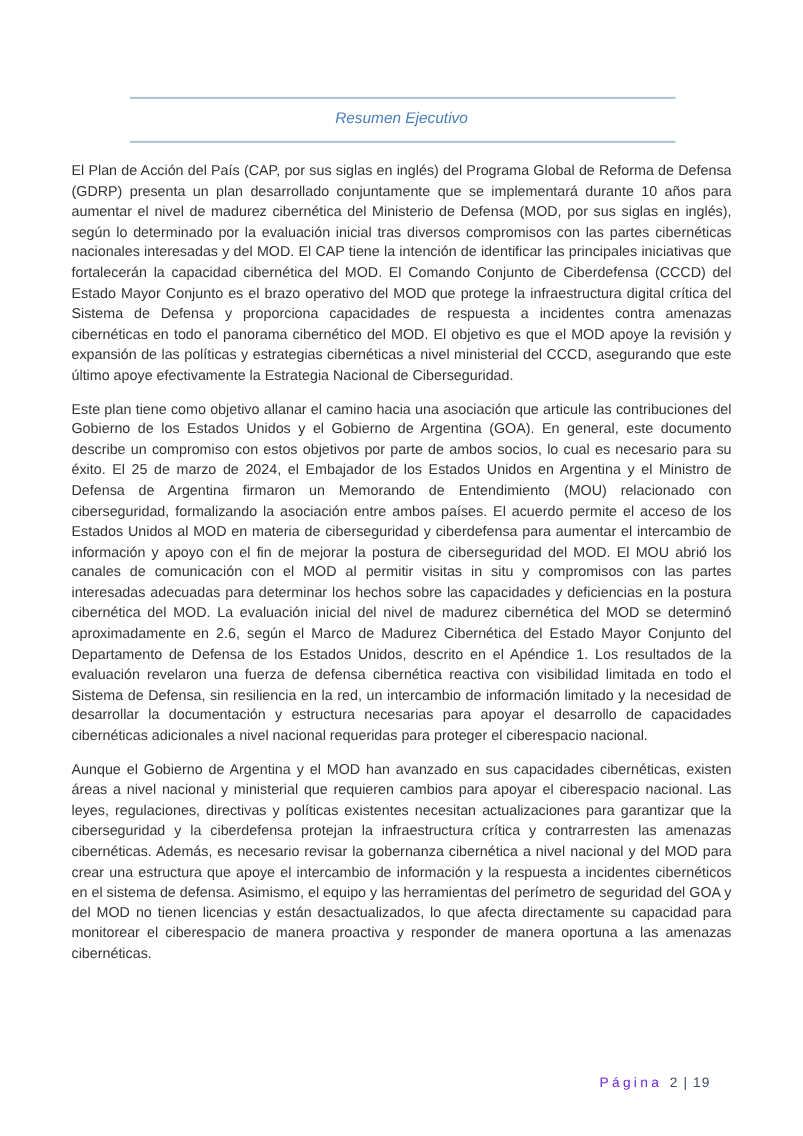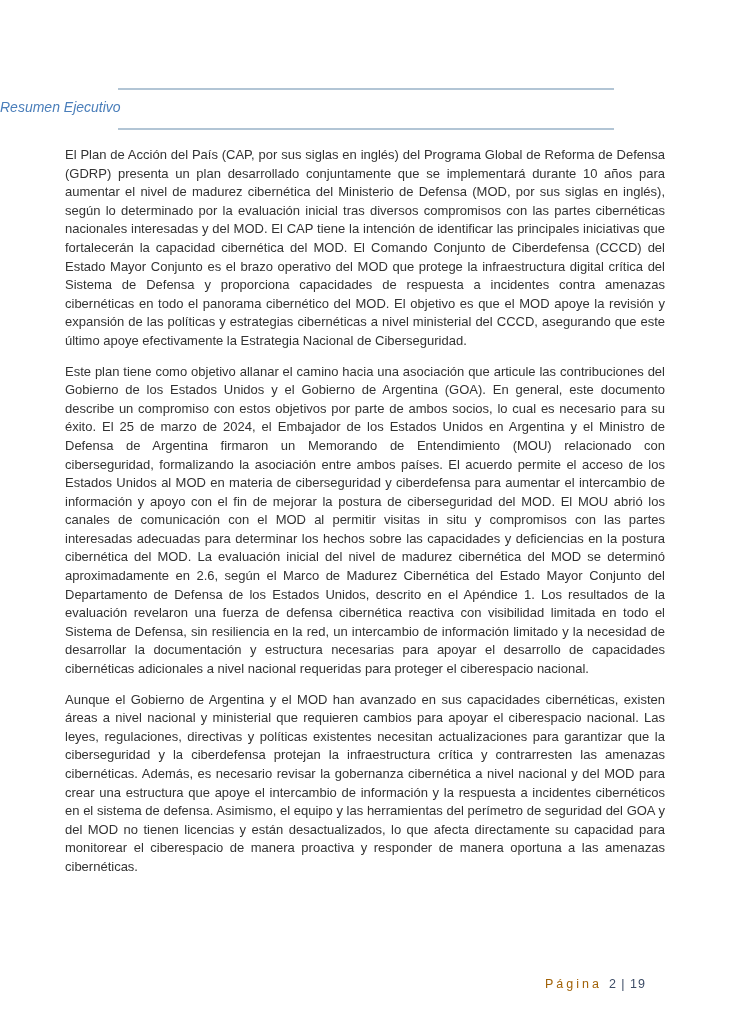--- a/index.html
+++ b/index.html
@@ -26,20 +26,21 @@
     height: 2px;
     background: #b2c5d5;
   }
   .rule-top { top: 88px; }
   .rule-bottom { top: 128px; }
   .section-title {
     position: absolute;
     left: 0;
     top: 99px;
     width: 730px;
+    text-align: center;
     font-style: italic;
     font-size: 14px;
     color: #4a7eba;
   }
   .content {
     position: absolute;
     left: 65px;
     top: 146px;
     width: 600px;
     font-size: 13px;
@@ -52,21 +53,21 @@
     margin: 0 0 12px 0;
   }
   .footer {
     position: absolute;
     top: 977px;
     right: 84px;
     font-size: 12.5px;
     white-space: nowrap;
   }
   .footer-label {
-    color: #a16207;
+    color: #6d28d9;
     letter-spacing: 3px;
     margin-right: 7px;
   }
   .footer-num {
     color: #3c4c66;
     letter-spacing: 1px;
     margin-top: 36px;
   }
 </style>
 </head>

